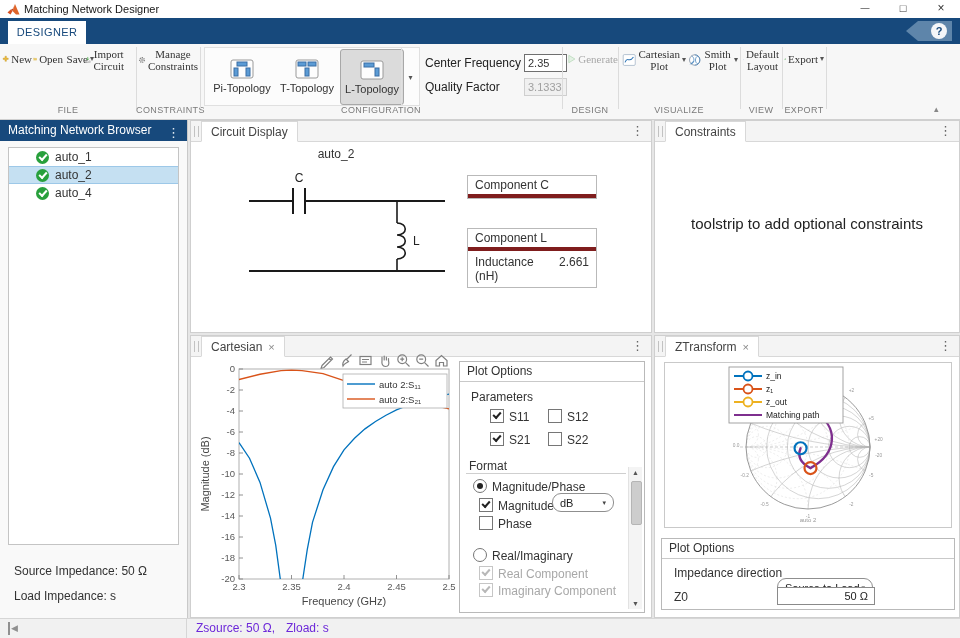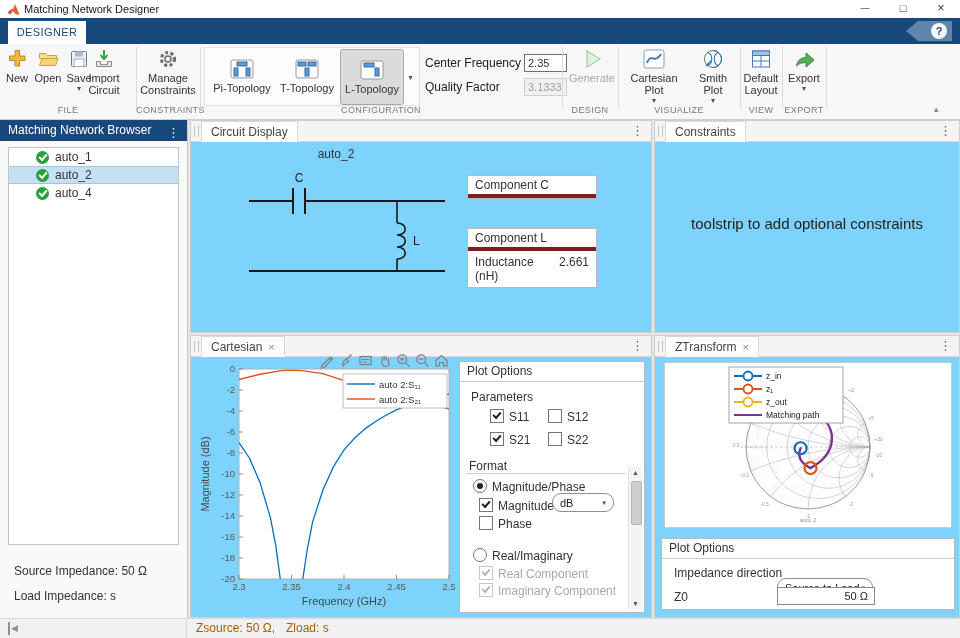--- a/index.html
+++ b/index.html
@@ -16,34 +16,34 @@
   .designer-tab{position:absolute;left:8px;top:3px;width:78px;height:23px;background:#fff;color:#17497c;
                 font-size:11px;line-height:23px;text-align:center;letter-spacing:.4px;}
   .help-badge{position:absolute;right:8px;top:3px;width:46px;height:20px;background:#5e85aa;
               clip-path:polygon(0 50%,12px 0,100% 0,100% 100%,12px 100%);}
   .help-circle{position:absolute;right:13px;top:5px;width:16px;height:16px;border-radius:50%;background:#f4f6f8;
                color:#17497c;font-size:11px;font-weight:bold;text-align:center;line-height:16px;}
   
   .toolstrip{position:absolute;left:0;top:44px;width:960px;height:76px;background:#f7f7f7;border-bottom:1px solid #d0d0d0;box-sizing:border-box;}
   .ts-divider{position:absolute;top:3px;height:62px;width:1px;background:#dcdcdc;}
   .sec-label{position:absolute;top:61px;font-size:9px;color:#7a7a7a;text-align:center;letter-spacing:.4px;}
-  .ts-btn{position:absolute;top:4px;display:flex;flex-direction:column;align-items:center;gap:2px;
-          font-size:11px;color:#333;text-align:center;line-height:12px;cursor:default;}
+  .ts-btn{position:absolute;top:4px;display:flex;flex-direction:row;align-items:center;gap:2px;
+          font-size:11px;color:#333;text-align:center;line-height:12px;cursor:default;font-family:Liberation Serif, serif;}
   .ts-btn .dis{color:#a8a8a8;}
   .dd-arrow{font-size:8px;color:#555;line-height:6px;}
   .topo-group{position:absolute;left:204px;top:3px;width:216px;height:59px;background:#fcfcfc;border:1px solid #e0e0e0;box-sizing:border-box;}
   .topo-btn{position:absolute;top:1px;height:54px;display:flex;flex-direction:column;align-items:center;justify-content:center;gap:3px;font-size:11px;color:#333;}
   .topo-btn.selected{background:#dbdbdb;border:1px solid #a8a8a8;border-radius:3px;}
   .topo-dd{position:absolute;right:0;top:0;width:17px;height:57px;border-left:1px solid #e0e0e0;text-align:center;line-height:57px;}
   .ts-field-label{position:absolute;font-size:12px;color:#222;}
   .ts-input{position:absolute;width:38px;height:16px;border:1px solid #6f6f6f;background:#fff;font-size:11px;line-height:16px;padding-left:3px;}
   .ts-input.disabled{border-color:#cfcfcf;background:#f0f0f0;color:#a0a0a0;}
   
   .main{position:absolute;left:0;top:120px;width:960px;height:498px;background:#e6e6e6;}
-  .panel{position:absolute;background:#7dd3fc;border:1px solid #cfcfcf;box-sizing:border-box;}
+  .panel{position:absolute;background:#ffffff;border:1px solid #cfcfcf;box-sizing:border-box;}
   .tabbar{position:absolute;left:0;top:0;right:0;height:21px;background:#f4f4f4;border-bottom:1px solid #d8d8d8;box-sizing:border-box;}
   .ptab{position:absolute;left:10px;top:0;height:21px;line-height:20px;padding:0 9px;background:#fff;
         border:1px solid #d8d8d8;border-bottom:1px solid #fff;font-size:12px;color:#444;box-sizing:border-box;}
   .ptab .x{margin-left:6px;color:#888;font-size:11px;}
   .menu-dots{position:absolute;right:7px;top:2px;color:#666;font-size:13px;}
   .handle{position:absolute;left:3px;top:5px;height:11px;width:3px;border-left:1px solid #c2c2c2;border-right:1px solid #c2c2c2;}
   
   .browser{position:absolute;left:0;top:0;width:188px;height:498px;background:#f9f9f9;border-right:1px solid #c9c9c9;box-sizing:border-box;}
   .browser-header{position:absolute;left:0;top:0;width:100%;height:21px;background:#17497c;color:#fff;line-height:21px;padding-left:8px;box-sizing:border-box;font-size:12px;}
   .browser-header .menu-dots{color:#dce6ef;}
@@ -51,21 +51,21 @@
   .tree-root{height:18px;line-height:18px;padding-left:8px;color:#333;white-space:nowrap;}
   .tree-item{height:18px;line-height:18px;padding-left:27px;display:flex;align-items:center;gap:6px;white-space:nowrap;box-sizing:border-box;}
   .tree-item.selected{background:#c5e0f2;border-top:1px solid #9dc8e8;border-bottom:1px solid #9dc8e8;height:18px;}
   .okicon{width:13px;height:13px;border-radius:50%;background:#28a03c;position:relative;flex:0 0 13px;}
   .okicon::after{content:"";position:absolute;left:3px;top:3px;width:6px;height:3px;border-left:2px solid #fff;border-bottom:2px solid #fff;transform:rotate(-48deg);}
   .imp-label{position:absolute;left:14px;font-size:12px;color:#333;}
   
   .statusbar{position:absolute;left:0;top:618px;width:960px;height:20px;background:#f1f1f1;border-top:1px solid #d6d6d6;box-sizing:border-box;}
   .sb-collapse{position:absolute;left:8px;top:3px;font-size:9px;color:#909090;border-left:2px solid #909090;padding-left:1px;line-height:13px;}
   .sb-div{position:absolute;left:186px;top:0;width:1px;height:20px;background:#d6d6d6;}
-  .sb-text{position:absolute;top:0;line-height:19px;font-size:12px;color:#a16207;}
+  .sb-text{position:absolute;top:0;line-height:19px;font-size:12px;color:#6d28d9;}
   
   .comp-box{position:absolute;width:130px;border:1px solid #b9b9b9;background:#fff;box-sizing:border-box;}
   .comp-box .hd{height:18px;line-height:18px;padding-left:7px;border-bottom:4px solid #7f1d1d;font-size:12px;color:#333;}
   .comp-box .rw{display:flex;padding:4px 7px;font-size:12px;color:#333;}
   .comp-box .rw .val{margin-left:auto;}
   
   .constraints-msg{position:absolute;left:0;top:92px;width:100%;text-align:center;font-size:15px;color:#222;line-height:22px;}
   
   .popt{position:absolute;border:1px solid #b9b9b9;background:#fff;box-sizing:border-box;}
   .popt .hd{height:19px;line-height:19px;padding-left:7px;border-bottom:1px solid #c9c9c9;font-size:12px;color:#333;}

